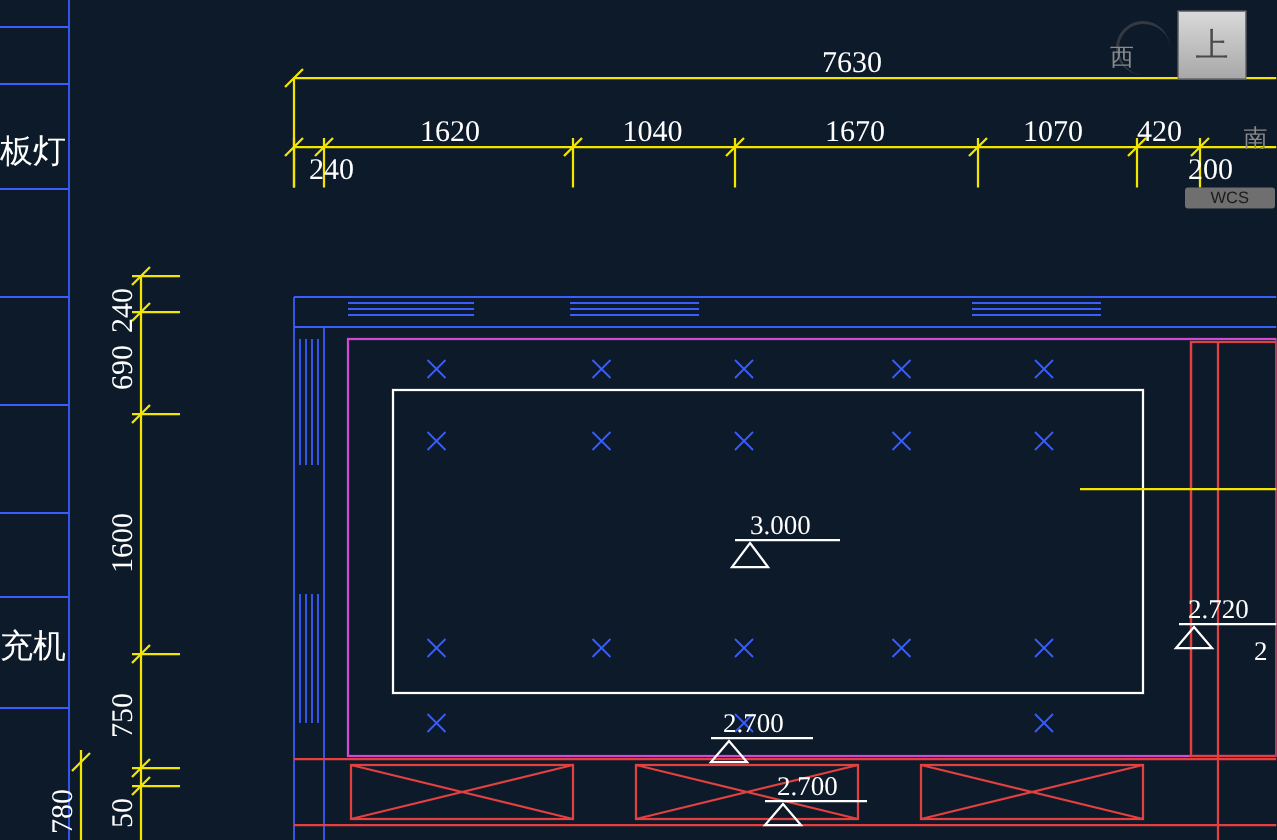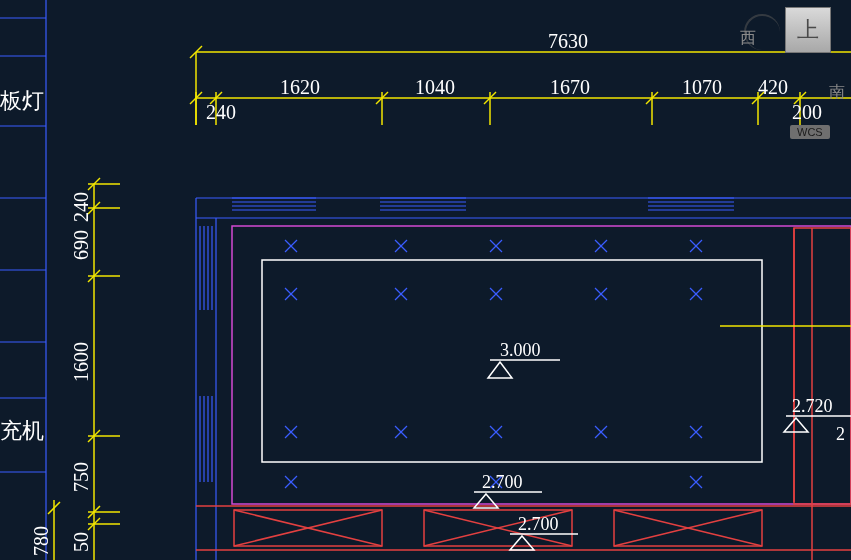--- a/index.html
+++ b/index.html
@@ -6,21 +6,21 @@
 svg{display:block}
 .dimtxt{fill:#fff;font-size:20px;font-family:"SimSun",serif}
 .lbltxt{fill:#fff;font-size:22px;font-family:"SimSun",serif}
 .smalltxt{fill:#fff;font-size:18px;font-family:"SimSun",serif}
 .vtxt{fill:#fff;font-size:20px;font-family:"SimSun",serif}
 .yellow{stroke:#f2e600;stroke-width:1.5;fill:none}
 .blue{stroke:#3a5dff;stroke-width:1.2;fill:none}
 .magenta{stroke:#d24ad2;stroke-width:1.5;fill:none}
 .red{stroke:#e34040;stroke-width:1.5;fill:none}
 .white{stroke:#fff;stroke-width:1.5;fill:none}
-.wcs{position:absolute;left:790px;top:125px;background:#6f6f6f;color:#1b1b1b;font:11px sans-serif;padding:1px 7px;border-radius:2px}
+.wcs{position:absolute;left:790px;top:125px;background:#6f6f6f;color:#1b1b1b;font:11px sans-serif;padding:1px 17px;border-radius:2px}
 .cube{position:absolute;left:785px;top:7px;width:44px;height:44px;background:linear-gradient(#d9d9d9,#a8a8a8);border:1px solid #777;display:flex;align-items:center;justify-content:center;color:#4a4a4a;font:22px "SimSun"}
 .cube::before{content:"";position:absolute;left:-42px;top:6px;width:34px;height:34px;border:2px solid #555;border-radius:50%;border-right:none;border-bottom:none;opacity:.55}
 .compass-w{position:absolute;left:740px;top:28px;color:#8a8a8a;font:16px "SimSun"}
 .compass-s{position:absolute;left:829px;top:82px;color:#8a8a8a;font:16px "SimSun"}
 </style>
 </head>
 <body>
 
 <svg width="851" height="560" viewBox="0 0 851 560">
 

